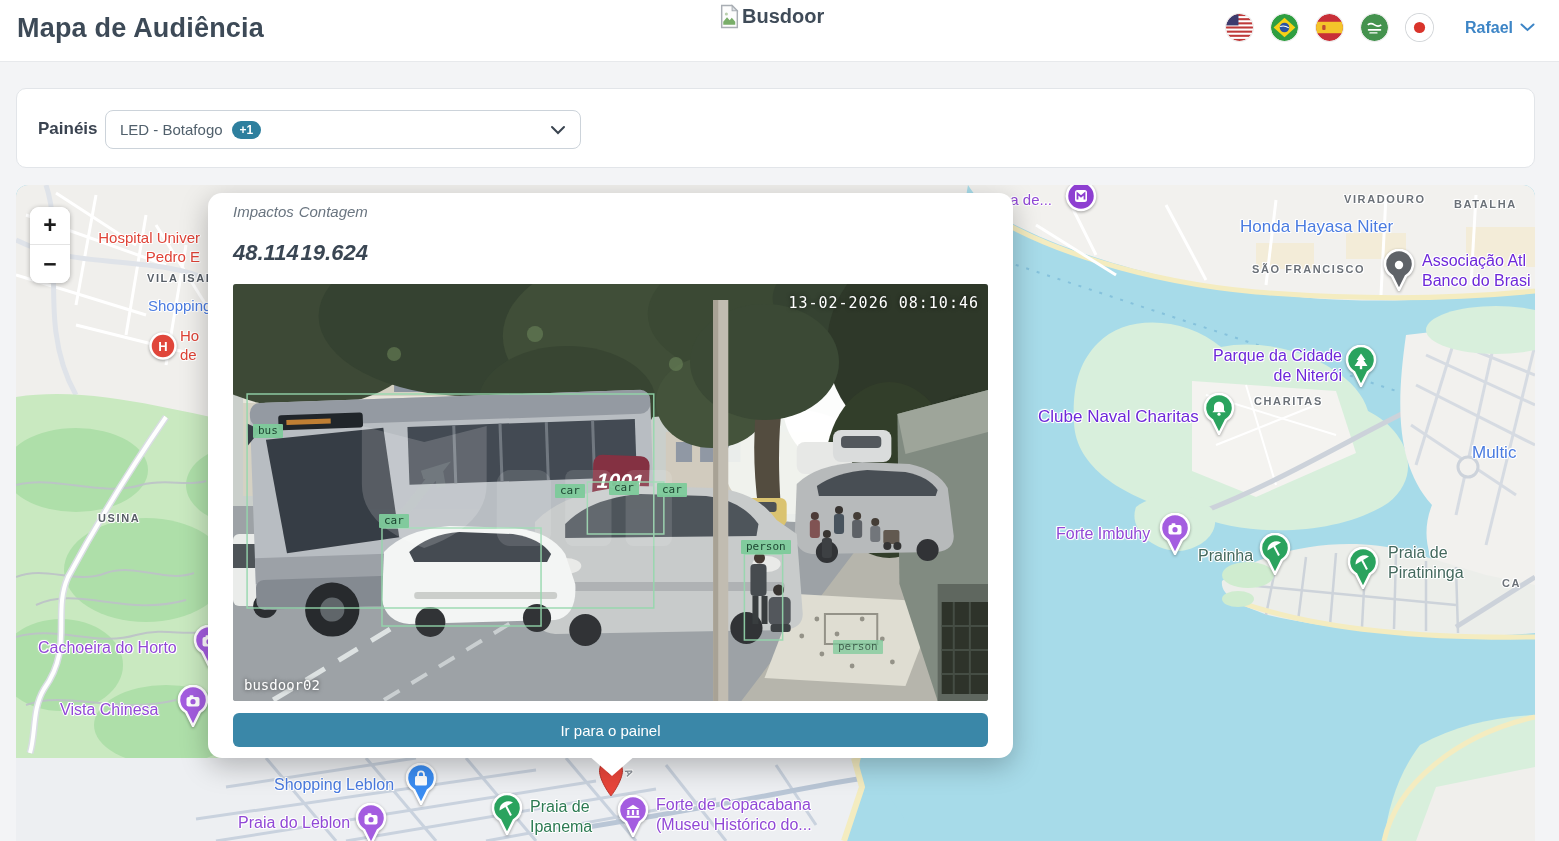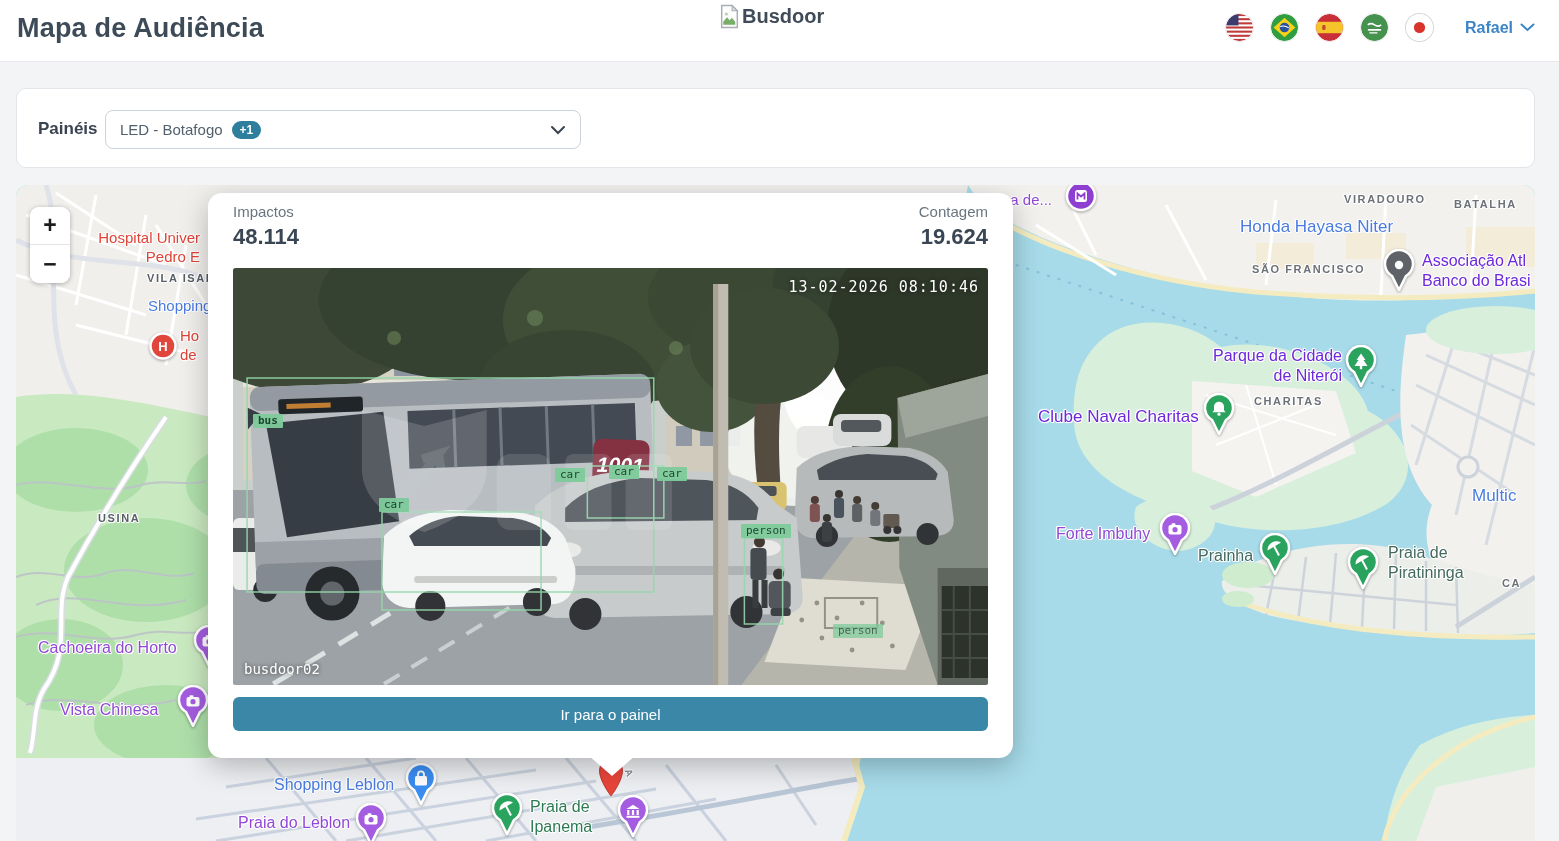--- a/index.html
+++ b/index.html
@@ -38,23 +38,23 @@
   .zoom-btn{display:block;width:40px;height:38px;background:#fff;border:none;font-size:23px;font-weight:600;color:#1b1b1b;cursor:pointer;font-family:"Liberation Sans",sans-serif;}
   .zoom-btn:first-child{border-bottom:1px solid #e4e4e4;}
   .marker{position:absolute;left:580px;top:572px;z-index:5;cursor:pointer;line-height:0;}
 
   
   .popup{position:absolute;left:192px;top:8px;width:805px;height:565px;background:#fff;border-radius:14px;
     box-shadow:0 8px 28px rgba(0,0,0,.25);overflow:hidden;z-index:10;}
   .popup-tail{position:absolute;left:572px;top:570px;width:0;height:0;z-index:10;
     border-left:24px solid transparent;border-right:24px solid transparent;border-top:21px solid #fff;}
   .popup-date{margin-top:-9px;text-align:center;font-size:15px;color:#5b6670;}
-  .popup-stats{display:flex;justify-content:space-between;padding:10px 25px 0;}
+  .popup-stats{display:flex;justify-content:flex-start;padding:10px 25px 0;font-style:italic;}
   .stat-label{font-size:15px;color:#6a7580;}
-  .stat-value{font-size:22px;font-weight:700;color:#3a4653;margin-top:4px;}
+  .stat-value{font-size:22px;font-weight:700;color:#3a4653;margin-top:20px;}
   .stat-right{text-align:right;}
   .cam{position:relative;margin:18px 25px 0;height:417px;border-radius:3px;overflow:hidden;background:#9aa39f;}
   .cam-svg{position:absolute;inset:0;width:100%;height:100%;}
   .cam-ts{position:absolute;right:9px;top:10px;color:#fff;font:15px "DejaVu Sans Mono",monospace;letter-spacing:1px;text-shadow:0 0 4px rgba(0,0,0,.65);z-index:3;}
   .cam-id{position:absolute;left:11px;bottom:8px;color:#fff;font:14px "DejaVu Sans Mono",monospace;text-shadow:0 0 4px rgba(0,0,0,.65);z-index:3;}
   .chip{position:absolute;background:#7ecb9b;color:#15402a;font:11px "DejaVu Sans Mono",monospace;padding:0 5px;line-height:14px;border-radius:1px;opacity:.95;z-index:2;}
   .go-btn{display:block;margin:12px 25px 0;width:calc(100% - 50px);height:34px;background:#3a87a8;border:none;border-radius:6px;
     color:#fff;font-size:15px;font-family:"Liberation Sans",sans-serif;cursor:pointer;}
 </style>
 </head>
@@ -377,21 +377,21 @@
 
   <div class="mlabel grayl" style="left:1022px;top:221px;font-size:17px;"><span>Clube Naval Charitas</span></div>
   <div class="pin" style="left:1186px;top:208px;">
     <svg width="34" height="42" viewBox="0 0 34 42">
         <path d="M17,41 L10,27 A14,14 0 1 1 24,27 Z" fill="#2aa35e" stroke="#fff" stroke-width="2.5"></path>
     <path d="M17,8.8 c3,0 5,2.2 5,5 v3.4 l1.6,2 H10.4 l1.6,-2 v-3.4 c0,-2.8 2,-5 5,-5 Z" fill="#fff"></path>
         <circle cx="17" cy="21.2" r="1.6" fill="#fff"></circle>
       </svg>
   </div>
 
-  <div class="mlabel blue" style="left:1456px;top:257px;font-size:17px;margin-top:43px;"><span>Multic</span></div>
+  <div class="mlabel blue" style="left:1456px;top:257px;font-size:17px;"><span>Multic</span></div>
 
   <div class="mlabel purple" style="left:1040px;top:339px;font-size:16px;"><span>Forte Imbuhy</span></div>
   <div class="pin" style="left:1142px;top:328px;">
     <svg width="34" height="42" viewBox="0 0 34 42">
         <path d="M17,41 L10,27 A14,14 0 1 1 24,27 Z" fill="#a45de0" stroke="#fff" stroke-width="2.5"></path>
     <rect x="10.5" y="12" width="13" height="9.5" rx="2" fill="#fff"></rect>
         <circle cx="17" cy="16.7" r="2.6" fill="#a45de0"></circle>
         <rect x="13.5" y="10.2" width="4" height="2.4" rx="1" fill="#fff"></rect>
       </svg>
   </div>
@@ -452,20 +452,24 @@
 
   <div class="pin" style="left:600px;top:610px;">
     <svg width="34" height="42" viewBox="0 0 34 42">
         <path d="M17,41 L10,27 A14,14 0 1 1 24,27 Z" fill="#a45de0" stroke="#fff" stroke-width="2.5"></path>
     <path d="M10.5,14 L17,9.8 L23.5,14 Z" fill="#fff"></path>
         <rect x="11.2" y="15" width="2.2" height="5" fill="#fff"></rect>
         <rect x="15.9" y="15" width="2.2" height="5" fill="#fff"></rect>
         <rect x="20.6" y="15" width="2.2" height="5" fill="#fff"></rect>
         <rect x="10.5" y="20.8" width="13" height="2" fill="#fff"></rect>
       </svg>
+  </div>
+  <div class="mlabel purple" style="left:640px;top:610px;font-size:16px;">
+    <div>Forte de Copacabana</div>
+      <div>(Museu Histórico do...</div>
   </div>
 
   <div class="mlabel caps" style="left:608px;top:560px;transform:rotate(68deg);transform-origin:left top;font-size:10px;color:#8a9098;z-index:1;"><span>AV. A</span></div>
 
   <div class="marker">
     <svg width="30" height="40" viewBox="0 0 30 40">
       <path d="M15,39 C15,39 3.5,24 3.5,13.5 A11.5,11.5 0 1 1 26.5,13.5 C26.5,24 15,39 15,39 Z" fill="#e8453a" stroke="#b8332a" stroke-width="1"></path>
       <circle cx="15" cy="13.5" r="4" fill="#8e241d" opacity=".5"></circle>
     </svg>
   </div>
@@ -674,21 +678,21 @@
           <path d="M160,242 L204,186 l-16,5 m16,-5 l3,17" stroke="#dfe5e2" stroke-width="9" fill="none"></path>
           <g fill="#ffffff" opacity=".4">
             <rect x="262" y="186" width="54" height="76" rx="14"></rect>
             <rect x="330" y="186" width="46" height="76" rx="8"></rect>
             <rect x="390" y="186" width="46" height="76" rx="8"></rect>
           </g>
         </g>
       </svg>
       <span class="cam-ts">13-02-2026 08:10:46</span>
       <span class="cam-id">busdoor02</span>
-      <span class="chip" style="left:20px;top:146px;font-weight:bold;">bus</span>
+      <span class="chip" style="left:20px;top:140px;">bus</span>
       <span class="chip" style="left:146px;top:230px;">car</span>
       <span class="chip" style="left:322px;top:200px;">car</span>
       <span class="chip" style="left:376px;top:197px;">car</span>
       <span class="chip" style="left:424px;top:199px;">car</span>
       <span class="chip" style="left:508px;top:256px;">person</span>
       <span class="chip" style="left:600px;top:356px;opacity:.75;">person</span>
     </div>
 
     <button class="go-btn">Ir para o painel</button>
   </div>

